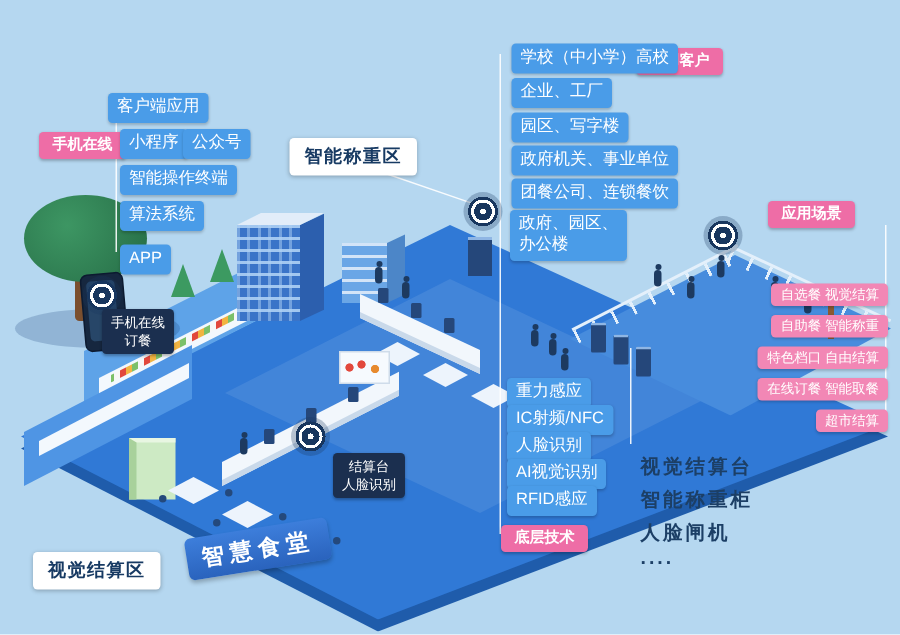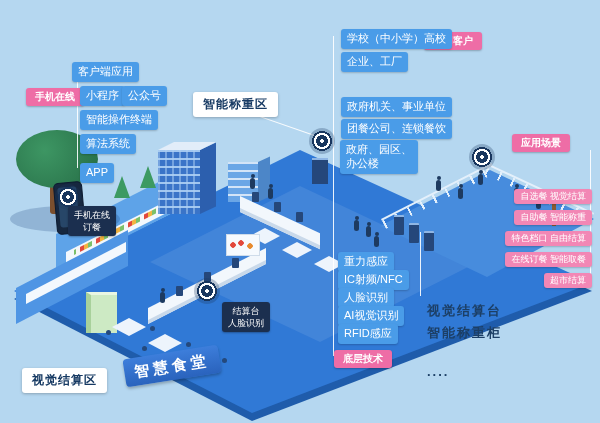--- a/index.html
+++ b/index.html
@@ -178,20 +178,21 @@
   <div class="tag-blue" style="left:72px;top:62px;">客户端应用</div>
   <div class="tag-blue" style="left:80px;top:86px;">小程序</div>
   <div class="tag-blue" style="left:122px;top:86px;">公众号</div>
   <div class="tag-blue" style="left:80px;top:110px;">智能操作终端</div>
   <div class="tag-blue" style="left:80px;top:134px;">算法系统</div>
   <div class="tag-blue" style="left:80px;top:163px;">APP</div>
 
   <div class="tag-pink-hdr" style="left:424px;top:32px;">应用客户</div>
   <div class="tag-blue" style="left:341px;top:29px;">学校（中小学）高校</div>
   <div class="tag-blue" style="left:341px;top:52px;">企业、工厂</div>
+  <div class="tag-blue" style="left:341px;top:75px;">园区、写字楼</div>
   <div class="tag-blue" style="left:341px;top:119px;">团餐公司、连锁餐饮</div>
   <div class="tag-blue" style="left:341px;top:97px;">政府机关、事业单位</div>
 
   <div class="tag-blue" style="left:340px;top:140px;">
     <span>政府、园区、</span>
     <span>办公楼</span>
   </div>
 
   <div class="tag-pink-hdr" style="right:30px;top:134px;">应用场景</div>
   <div class="tag-pink" style="right:8px;top:189px;">自选餐 视觉结算</div>
@@ -214,17 +215,18 @@
   <div class="tag-navy" style="left:222px;top:302px;">
     <span>结算台</span>
     <span>人脸识别</span>
   </div>
 
   <div class="label-white" style="left:193px;top:92px;">智能称重区</div>
   <div class="label-white" style="left:22px;top:368px;">视觉结算区</div>
 
   <div class="device" style="left:427px;top:302px;">视觉结算台</div>
   <div class="device" style="left:427px;top:324px;">智能称重柜</div>
+  <div class="device" style="left:427px;top:346px;">人脸闸机</div>
   <div class="device" style="left:427px;top:364px;">....</div>
 
   <div class="banner">智慧食堂</div>
 
 </div>
 
 </body></html>

